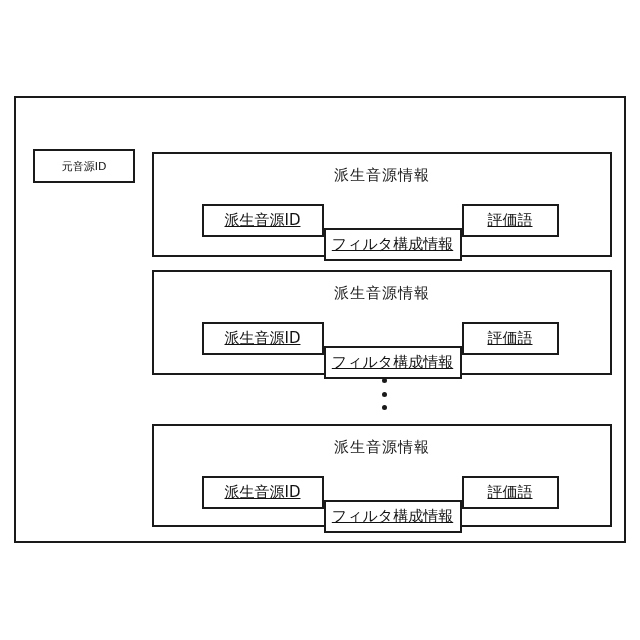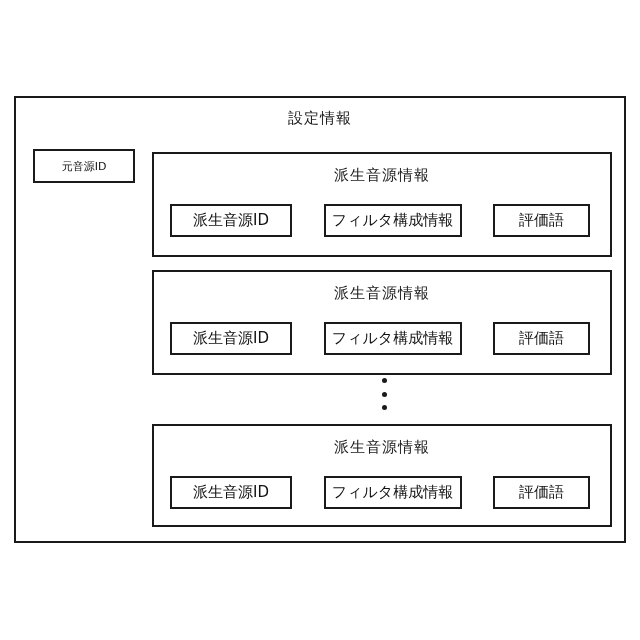--- a/index.html
+++ b/index.html
@@ -75,34 +75,35 @@
     letter-spacing: 1px;
     color: #1a1a1a;
   }
   .group-row {
     position: absolute;
     top: 50px;
     left: 16px;
     right: 20px;
     height: 33px;
     display: flex;
-    justify-content: space-between;
+    justify-content: center;
+    text-decoration: underline;
   }
   .item-box {
     border: 2px solid #1a1a1a;
     box-sizing: border-box;
     display: flex;
     align-items: center;
     justify-content: center;
     font-size: 15px;
     background: #ffffff;
     height: 33px;
   }
   .item-id     { width: 122px; }
-  .item-filter { width: 138px; }
+  .item-filter { width: 138px; margin-top: 24px; }
   .item-eval   { width: 97px; }
   
   .vdots {
     position: absolute;
     left: 363px;
     top: 280px;
     width: 10px;
     height: 32px;
     display: flex;
     flex-direction: column;
@@ -115,21 +116,20 @@
     border-radius: 50%;
     background: #1a1a1a;
   }
 </style>
 </head>
 <body>
 
 <div class="canvas">
   <div class="outer-box">
 
-    <div class="outer-title">設定情報</div>
 
     <div class="source-box">元音源ID</div>
 
     <div class="group-box group-1">
       <div class="group-title">派生音源情報</div>
       <div class="group-row">
         <div class="item-box item-id">派生音源ID</div>
         <div class="item-box item-filter">フィルタ構成情報</div>
         <div class="item-box item-eval">評価語</div>
       </div>

